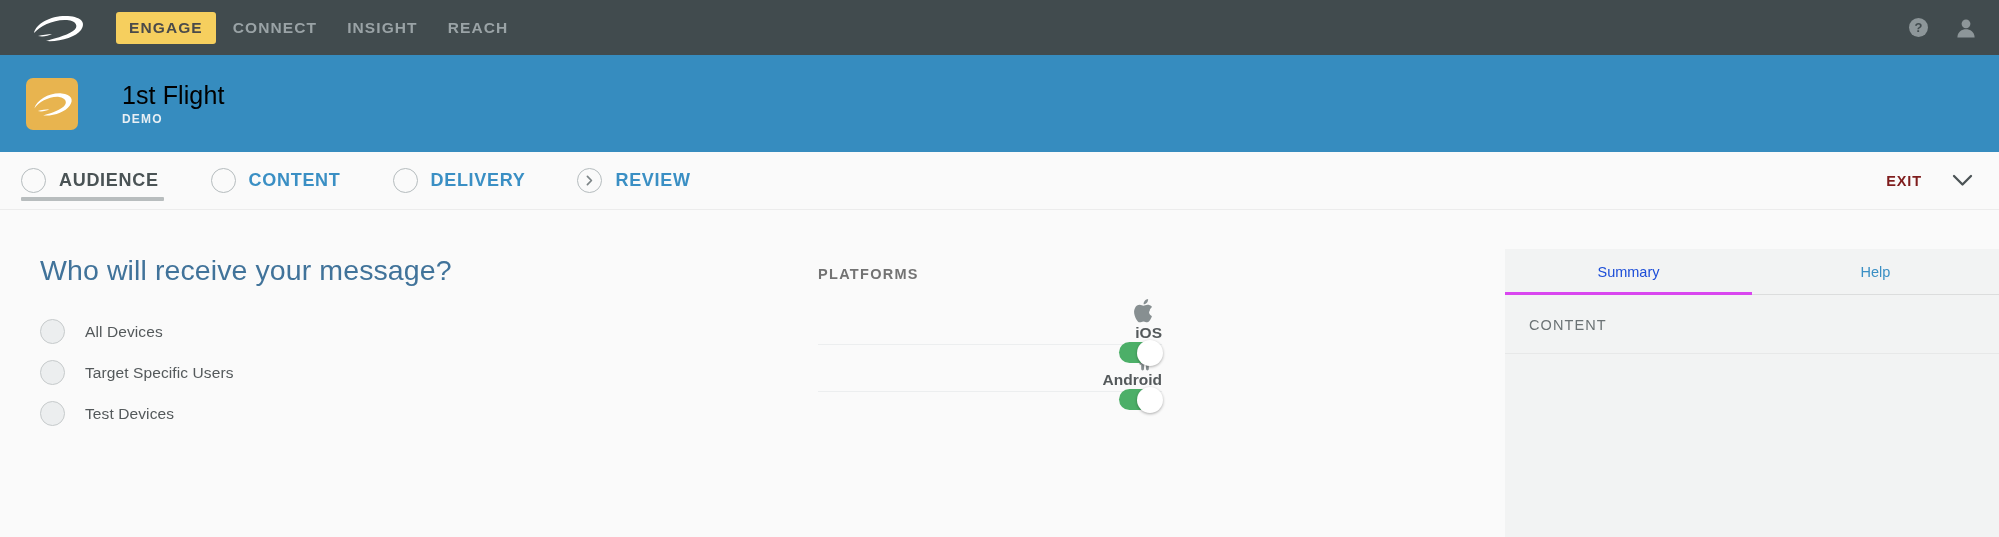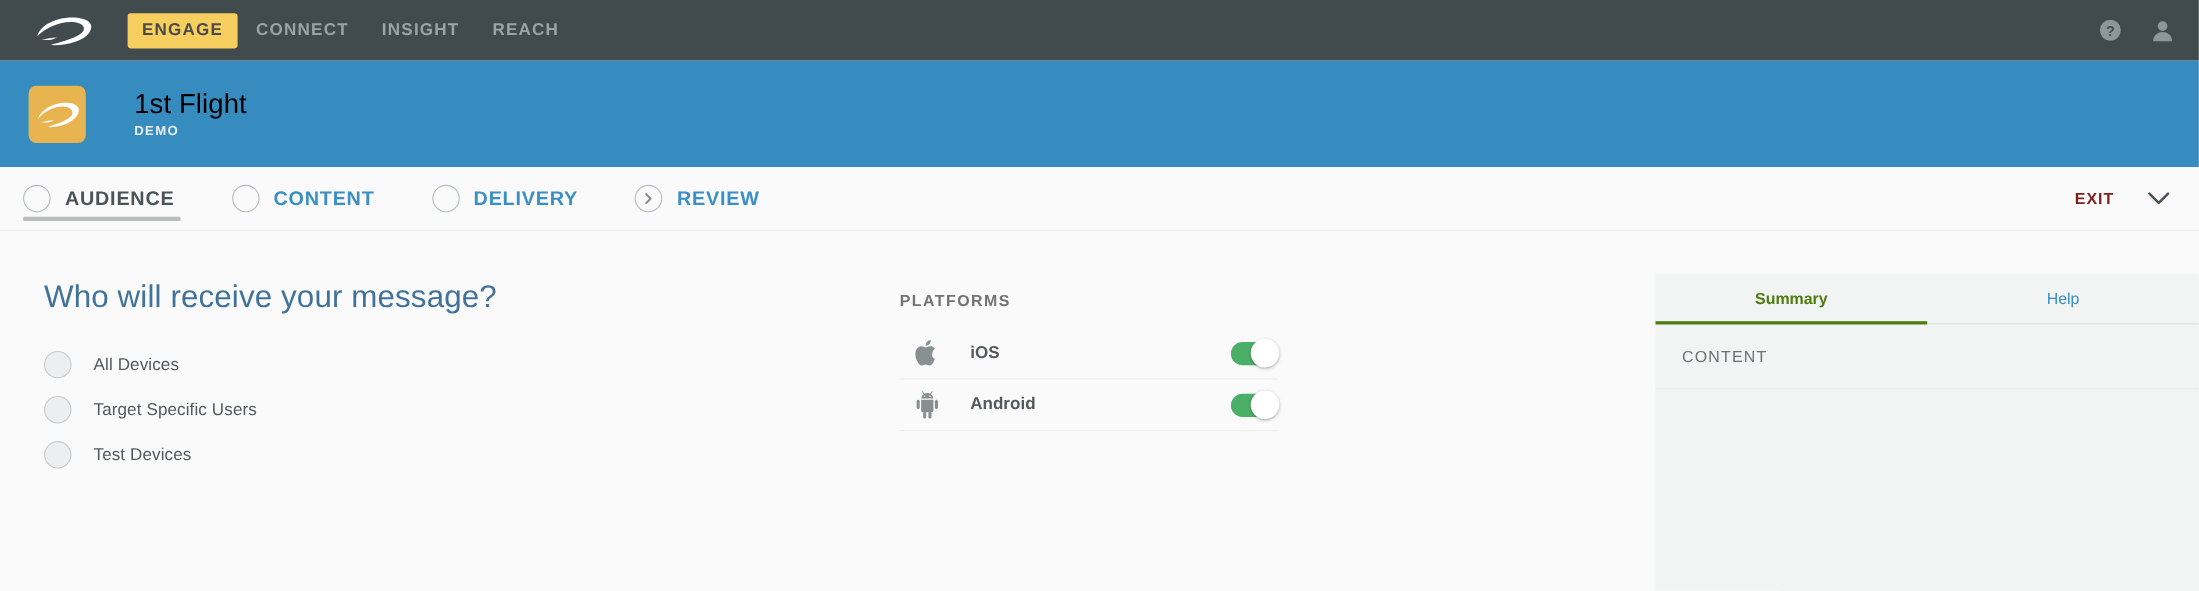--- a/index.html
+++ b/index.html
@@ -179,24 +179,25 @@
   }
   .platforms-title {
     font-size: 14.5px;
     font-weight: bold;
     color: #737373;
     letter-spacing: 1.3px;
     margin-bottom: 16px;
   }
   .plat-row {
     display: flex;
-    align-items: center;
+    align-items: flex-end;
     height: 47px;
     border-bottom: 1px solid #eceeef;
     padding-left: 8px;
+    flex-direction: column;
   }
   .plat-icon { width: 34px; flex: 0 0 auto; display: flex; align-items: center; justify-content: center; line-height: 0; }
   .plat-name {
     flex: 1 1 auto;
     margin-left: 22px;
     font-size: 15.5px;
     font-weight: bold;
     color: #54595b;
   }
   .toggle {
@@ -228,23 +229,23 @@
   .side-tab {
     flex: 1 1 0;
     text-align: center;
     padding: 15px 0 12px;
     font-size: 14.5px;
     color: #3a8fc4;
     border-bottom: 1.5px solid #dcdddd;
     cursor: pointer;
   }
   .side-tab.active {
-    color: #4d7c0f;
-    font-weight: bold;
-    border-bottom: 3px solid #4d7c0f;
+    color: #1d4ed8;
+    font-weight: normal;
+    border-bottom: 3px solid #d946ef;
   }
   .side-section {
     padding: 22px 24px 20px;
     border-bottom: 1px solid #e7e8e8;
   }
   .side-section-title {
     font-size: 14.5px;
     font-weight: normal;
     color: #6b7274;
     letter-spacing: 1.1px;

